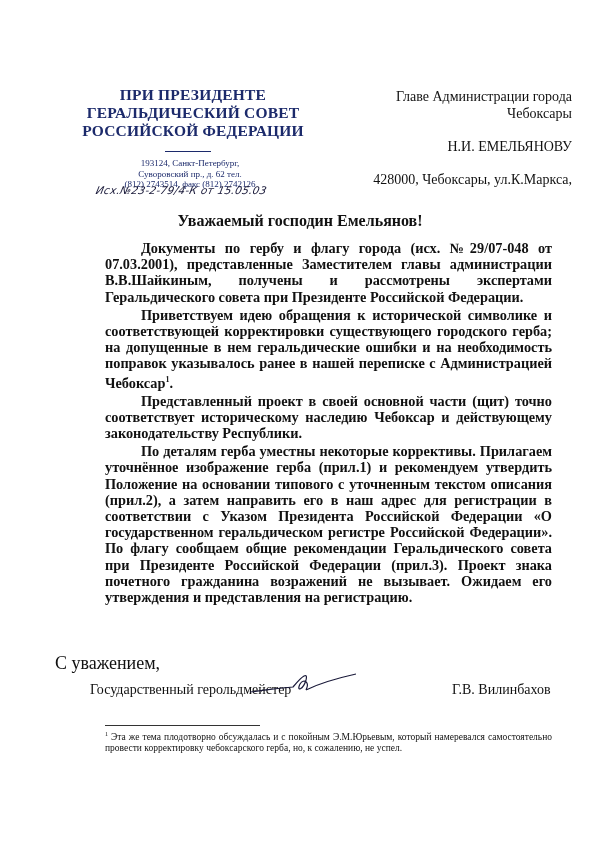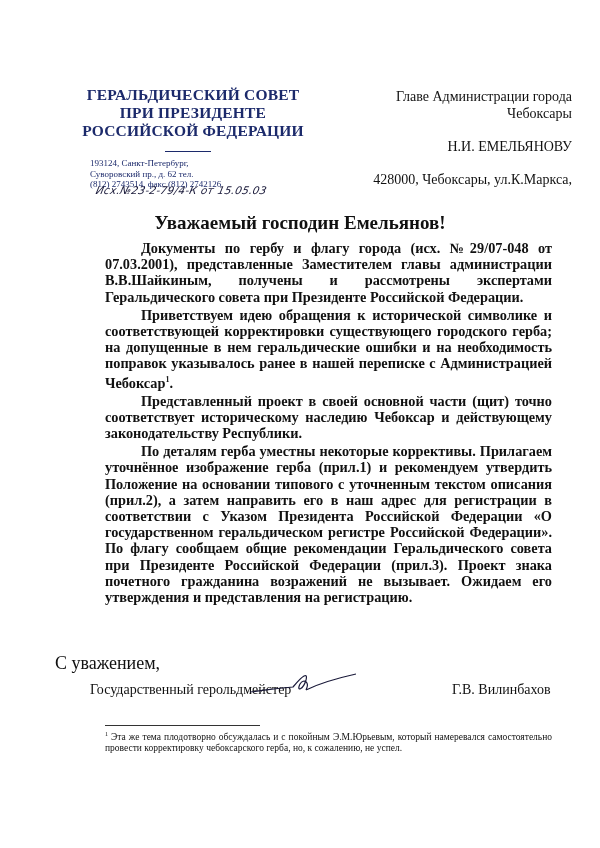--- a/index.html
+++ b/index.html
@@ -7,56 +7,56 @@
       width: 600px; height: 848px; background: #ffffff; position: relative; overflow: hidden;
       font-family: "Liberation Serif", "DejaVu Serif", serif; color: #111;
     }
     .abs { position: absolute; }
     .org {
       left: 78px; top: 86px; width: 230px; text-align: center;
       font-weight: bold; font-size: 15.5px; line-height: 18px; color: #1c2a6b; letter-spacing: 0.2px;
     }
     .org-rule { left: 165px; top: 151px; width: 46px; height: 0; border-top: 1.5px solid #1c2a6b; }
     .org-addr {
-      left: 90px; top: 158px; width: 200px; text-align: left;
+      left: 90px; top: 158px; width: 200px; text-align: center;
       font-size: 9px; line-height: 10.5px; color: #1c2a6b;
     }
     .reg-note {
       left: 96px; top: 184px; font-family: "DejaVu Sans", sans-serif; font-style: italic;
       font-size: 10.5px; color: #1a1a3a; transform: skewX(-12deg); letter-spacing: 0.3px;
     }
     .recipient {
       left: 322px; top: 88px; width: 250px; text-align: right; font-size: 14px; line-height: 17px;
     }
     .recipient .name { margin-top: 16px; }
     .recipient .addr { margin-top: 16px; }
     .salutation {
-      left: 0; top: 212px; width: 600px; text-align: center; font-weight: bold; font-size: 19px;
+      left: 0; top: 212px; width: 600px; text-align: center; font-weight: bold; font-size: 16px;
     }
     .body-text {
       left: 105px; top: 240px; width: 447px; font-size: 14.3px; line-height: 16.2px; text-align: justify; font-weight: bold;
     }
     .body-text p { margin: 0 0 2px 0; text-indent: 36px; }
     .body-text sup { font-size: 8px; }
     .closing { left: 55px; top: 653px; font-size: 18px; }
     .signer-title { left: 90px; top: 682px; font-size: 14px; }
     .signer-name { left: 435px; top: 682px; font-size: 14px; margin-left: 17px; }
     .signature { left: 248px; top: 670px; }
     .fn-rule { left: 105px; top: 725px; width: 155px; border-top: 1px solid #333; }
     .footnote {
       left: 105px; top: 729px; width: 447px; font-size: 9.5px; line-height: 11px; text-align: justify;
     }
     .footnote sup { font-size: 6px; }
   </style>
 </head>
 <body>
 
 <div class="abs org">
+  <div>ПРИ ПРЕЗИДЕНТЕ</div>
   <div>ГЕРАЛЬДИЧЕСКИЙ СОВЕТ</div>
-  <div>ПРИ ПРЕЗИДЕНТЕ</div>
   <div>РОССИЙСКОЙ ФЕДЕРАЦИИ</div>
 </div>
 <div class="abs org-rule"></div>
 <div class="abs org-addr">
   <div>193124, Санкт-Петербург,</div>
   <div>Суворовский пр., д. 62 тел.</div>
   <div>(812) 2743514, факс (812) 2742126</div>
 </div>
 <div class="abs reg-note">Исх.№23-2-79/4-К от 15.05.03</div>
 

